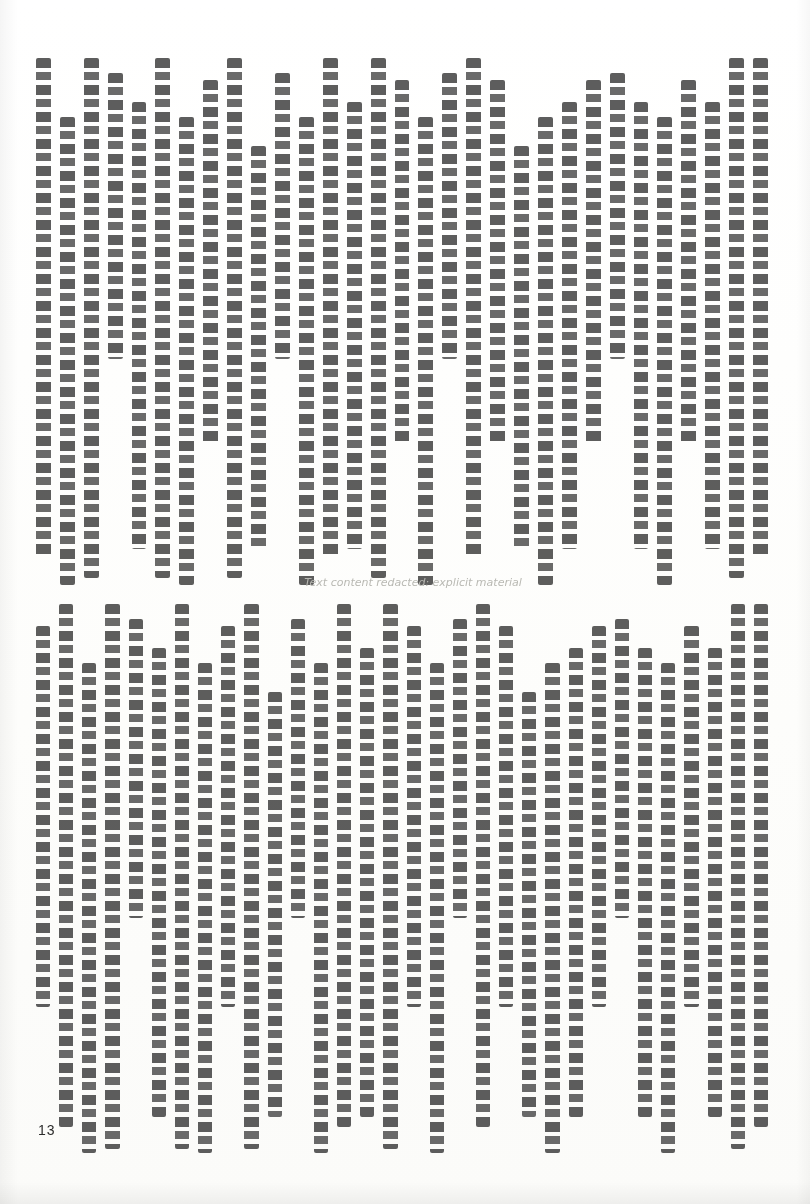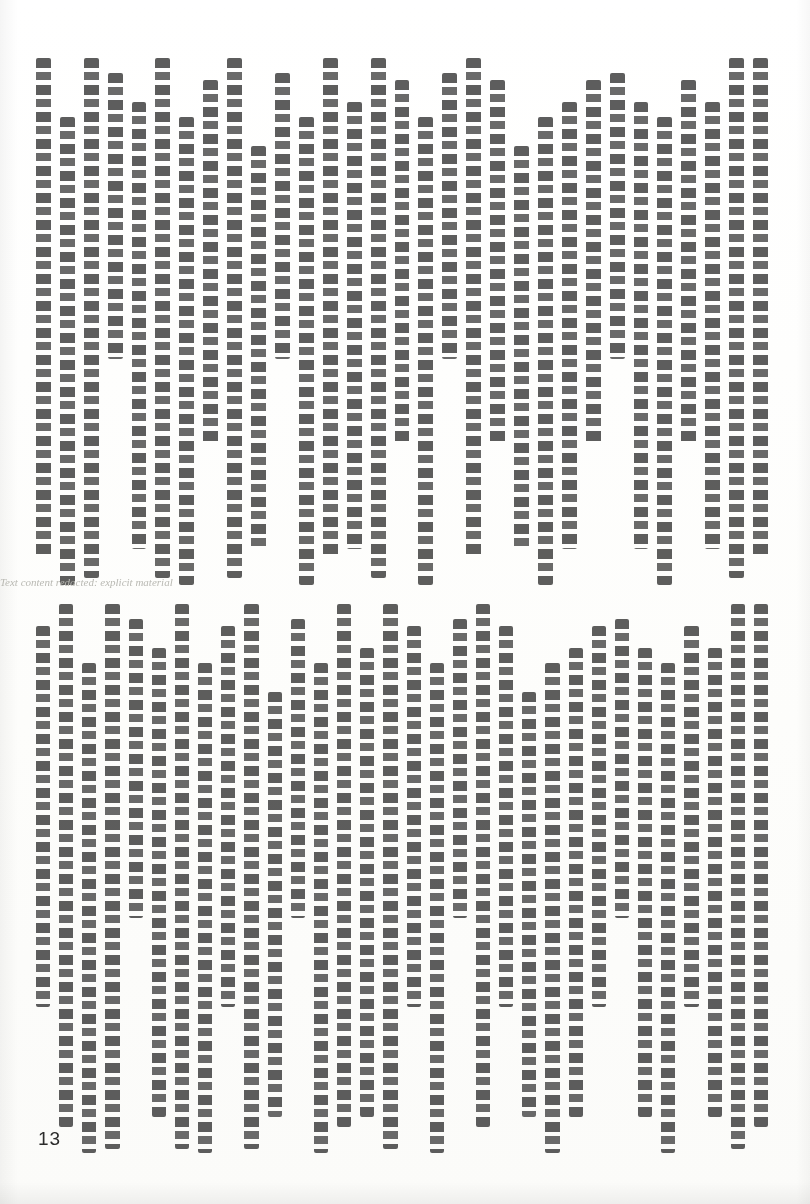--- a/index.html
+++ b/index.html
@@ -69,36 +69,36 @@
   .block-bottom {
     top: 604px;
     left: 36px;
     right: 42px;
     height: 545px;
   }
 
   .page-number {
     position: absolute;
     left: 38px;
-    bottom: 54px;
+    bottom: 66px;
     font-family: "Liberation Sans", sans-serif;
-    font-size: 19px;
+    font-size: 14px;
     color: #2b2b2b;
     letter-spacing: 1px;
   }
 
   .redaction-note {
     position: absolute;
-    left: 0;
+    left: 16px;
     right: 0;
     top: 576px;
+    text-align: center;
     font-size: 11px;
     color: #b9b9b3;
     font-style: italic;
-    font-family: Liberation Serif, serif;
   }
 </style>
 </head>
 <body>
 
 <div class="page">
 
   <div class="text-block block-top" id="block-top">
       <div class="t-col"></div>
       <div class="t-col"></div>

